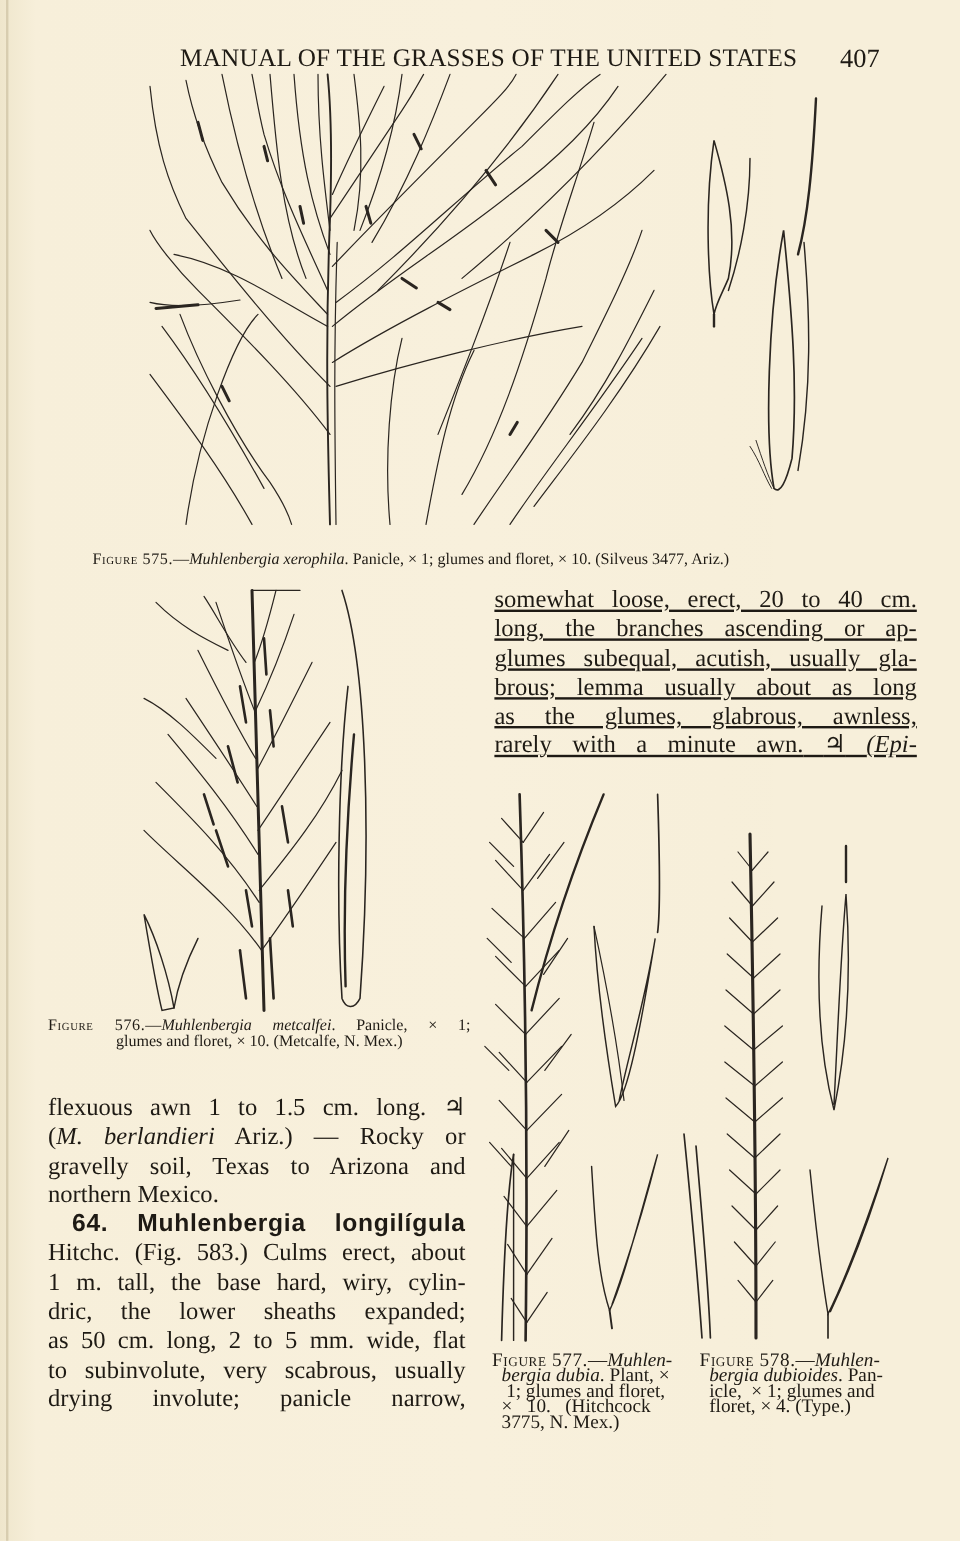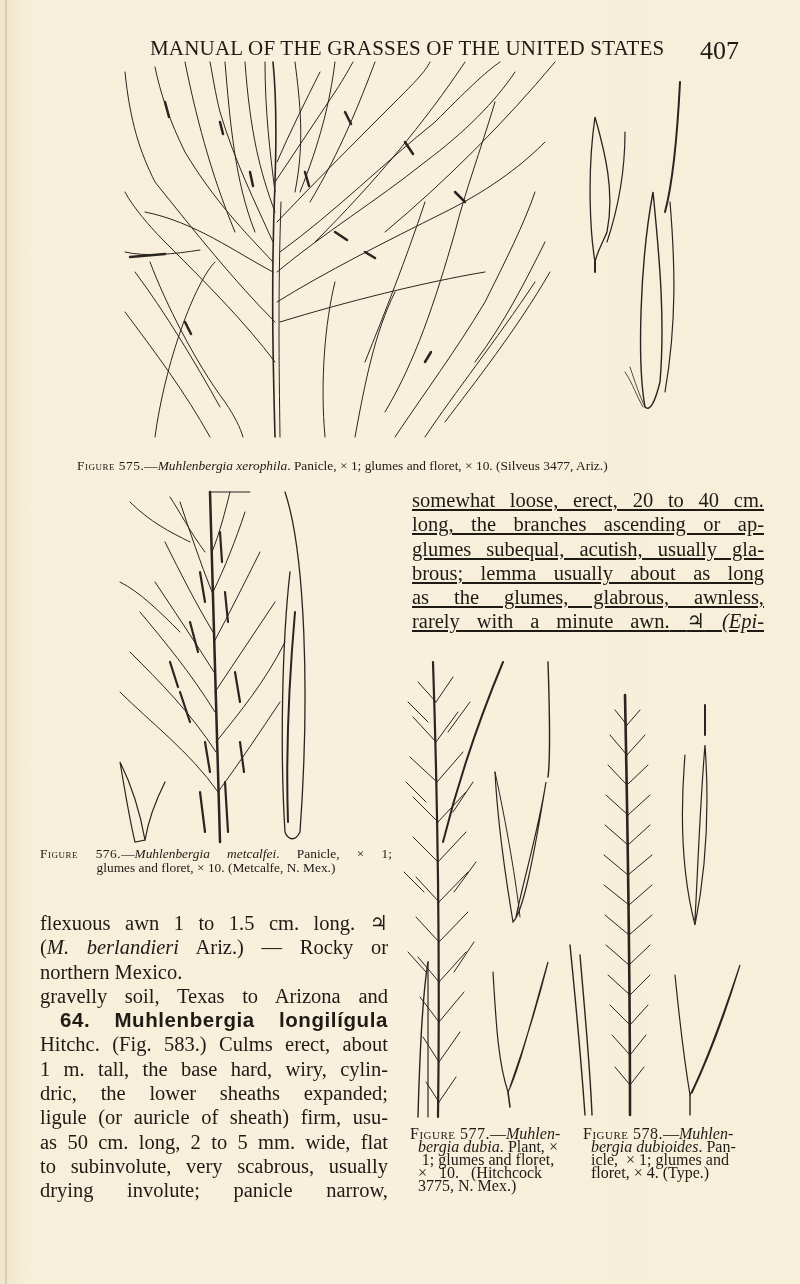--- a/index.html
+++ b/index.html
@@ -8,21 +8,21 @@
     background:#f7efda;
     font-family:"Liberation Serif","DejaVu Serif",serif;
     color:#1e1a14;
     position:relative;
   }
   .page { position:absolute; left:0; top:0; width:644px; height:1284px;
           background:linear-gradient(90deg,#efe6cc 0px,#f7efda 30px,#f8f0dc 400px,#f6eed8 800px); }
   .binding { position:absolute; left:5px; top:0; width:2px; height:1284px; background:#d8cdb0; }
   .header { position:absolute; top:34px; left:0; width:800px; height:30px; }
   .running-title { position:absolute; left:150px; top:2px; font-size:21px; letter-spacing:0.2px; }
-  .page-number { position:absolute; left:700px; top:2px; font-size:26px; }
+  .page-number { position:absolute; left:700px; top:2px; font-size:22px; }
 
   .fig { position:absolute; }
   .caption { position:absolute; font-size:16px; line-height:13px; }
   .caption .figlabel { font-variant:small-caps; letter-spacing:0.5px; }
   .caption i { font-style:italic; }
 
   .body-text { position:absolute; font-size:20.5px; line-height:24.3px; text-align:justify; }
   .body-text i { font-style:italic; }
   .species-head { font-family:"Liberation Sans","DejaVu Sans",sans-serif; font-weight:bold; letter-spacing:0.6px; }
   .line { display:block; text-align:justify; text-align-last:justify; white-space:nowrap; }
@@ -273,30 +273,29 @@
   <div class="body-text" style="left:40px;top:911px;width:348px;">
     <span class="line">
       <span>flexuous awn 1 to 1.5 cm. long.</span>
       <span>♃</span>
     </span>
     <span class="line">
       <span>(</span><i>M.</i>
       <i>berlandieri</i>
       <span>Ariz.) — Rocky or</span>
     </span>
+    <span class="line">gravelly soil, Texas to Arizona and</span>
     <span class="line last">northern Mexico.</span>
-    <span class="line">gravelly soil, Texas to Arizona and</span>
     <span class="line species-head indent">
       <span>64.</span>
       <span>Muhlenbergia longilígula</span>
     </span>
     <span class="line">Hitchc. (Fig. 583.) Culms erect, about</span>
     <span class="line">1 m. tall, the base hard, wiry, cylin-</span>
     <span class="line">dric, the lower sheaths expanded;</span>
-    <span class="line">ligule (or auricle of sheath) firm, usu-</span>
     <span class="line">as 50 cm. long, 2 to 5 mm. wide, flat</span>
     <span class="line">to subinvolute, very scabrous, usually</span>
     <span class="line">drying involute; panicle narrow,</span>
   </div>
 
   <div class="caption" style="left:410px;top:1127px;width:148px;">
     <div style="text-align:justify;text-align-last:justify;white-space:nowrap;">
       <span class="figlabel">Figure 577.</span>—<i>Muhlen-</i>
     </div>
     <div style="padding-left:8px;text-align:justify;text-align-last:justify;white-space:nowrap;">

